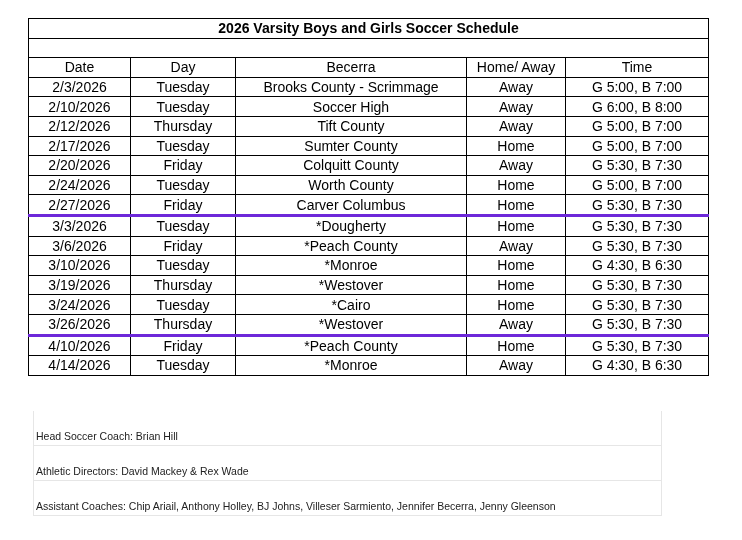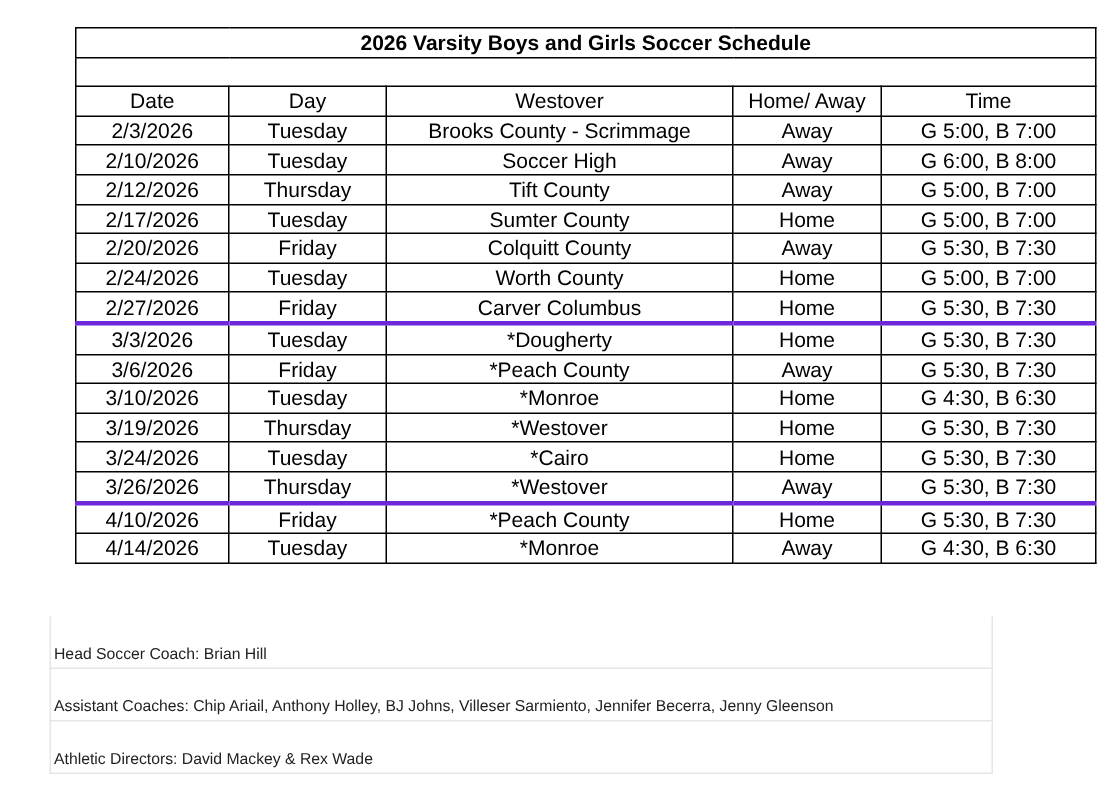--- a/index.html
+++ b/index.html
@@ -1,17 +1,17 @@
 <!DOCTYPE html>
 <html><head>
 <meta charset="utf-8">
 <style>
   html, body { margin:0; padding:0; background:#ffffff; }
   body { width:742px; height:540px; position:relative; font-family:"Liberation Sans", sans-serif; color:#000; }
-  .sheet { position:absolute; left:50px; top:18px; width:682px; }
+  .sheet { position:absolute; left:28px; top:18px; width:682px; }
   table.sched { border-collapse:collapse; width:680px; table-layout:fixed; }
   table.sched td { border:1px solid #000; text-align:center; padding:0; font-size:14px; height:18.6px; line-height:18px; white-space:nowrap; overflow:hidden; }
   .title-row td { height:22px; font-weight:bold; font-size:15.5px; }
   .spacer-row td { height:15px; }
   .hdr-row td { height:17px; font-size:12.5px; }
   tr.bold td { font-weight:normal; }
   tr.thick-top td { border-top:3px solid #6d28d9;margin-top:12px; }
   .footer { position:absolute; left:33px; top:411px; width:629px; }
   .frow { height:34px; border-left:1px solid #e6e6e6; border-right:1px solid #e6e6e6; border-bottom:1px solid #e6e6e6; position:relative; }
   .frow span { position:absolute; left:2px; bottom:3px; font-size:10.5px; color:#222; white-space:nowrap; }
@@ -31,21 +31,21 @@
     <tbody id="tbody">
       <tr class="title-row">
         <td colspan="5">2026 Varsity Boys and Girls Soccer Schedule</td>
       </tr>
       <tr class="spacer-row">
           <td colspan="5"></td>
         </tr>
       <tr class="hdr-row">
         <td>Date</td>
         <td>Day</td>
-        <td>Westover</td>
+        <td>Becerra</td>
         <td>Home/ Away</td>
         <td>Time</td>
       </tr>
     <tr>
           <td>2/3/2026</td>
           <td>Tuesday</td>
           <td>Brooks County - Scrimmage</td>
           <td>Away</td>
           <td>G 5:00, B 7:00</td>
         </tr>
@@ -149,18 +149,18 @@
         </tr>
       </tbody>
   </table>
 </div>
 
 <div class="footer">
   <div class="frow">
       <span>Head Soccer Coach: Brian Hill</span>
     </div>
   <div class="frow">
-      <span>Assistant Coaches: Chip Ariail, Anthony Holley, BJ Johns,  Villeser Sarmiento, Jennifer Becerra, Jenny Gleenson</span>
+      <span>Athletic Directors: David Mackey &amp; Rex Wade</span>
     </div>
   <div class="frow">
-      <span>Athletic Directors: David Mackey &amp; Rex Wade</span>
+      <span>Assistant Coaches: Chip Ariail, Anthony Holley, BJ Johns,  Villeser Sarmiento, Jennifer Becerra, Jenny Gleenson</span>
     </div>
 </div>
 
 </body></html>

